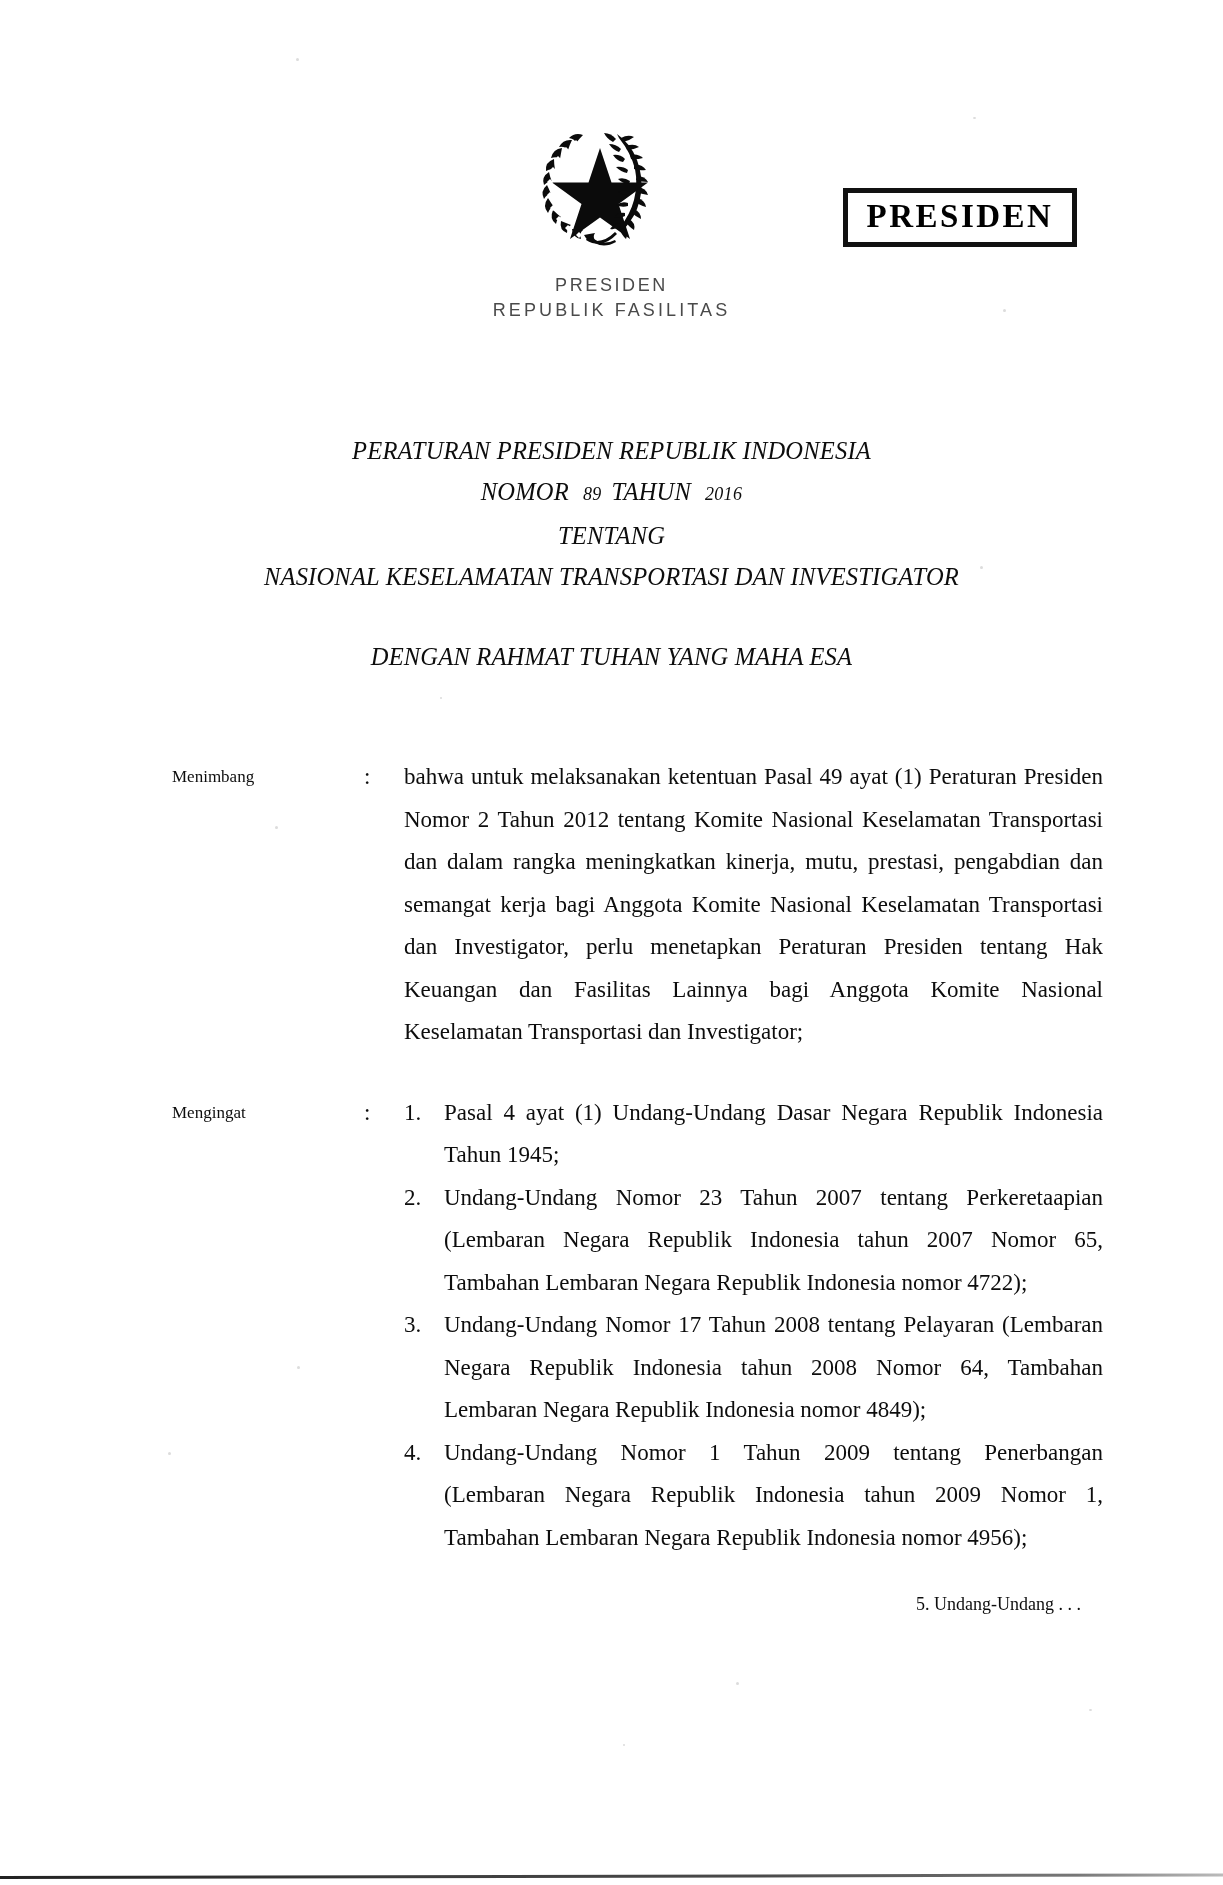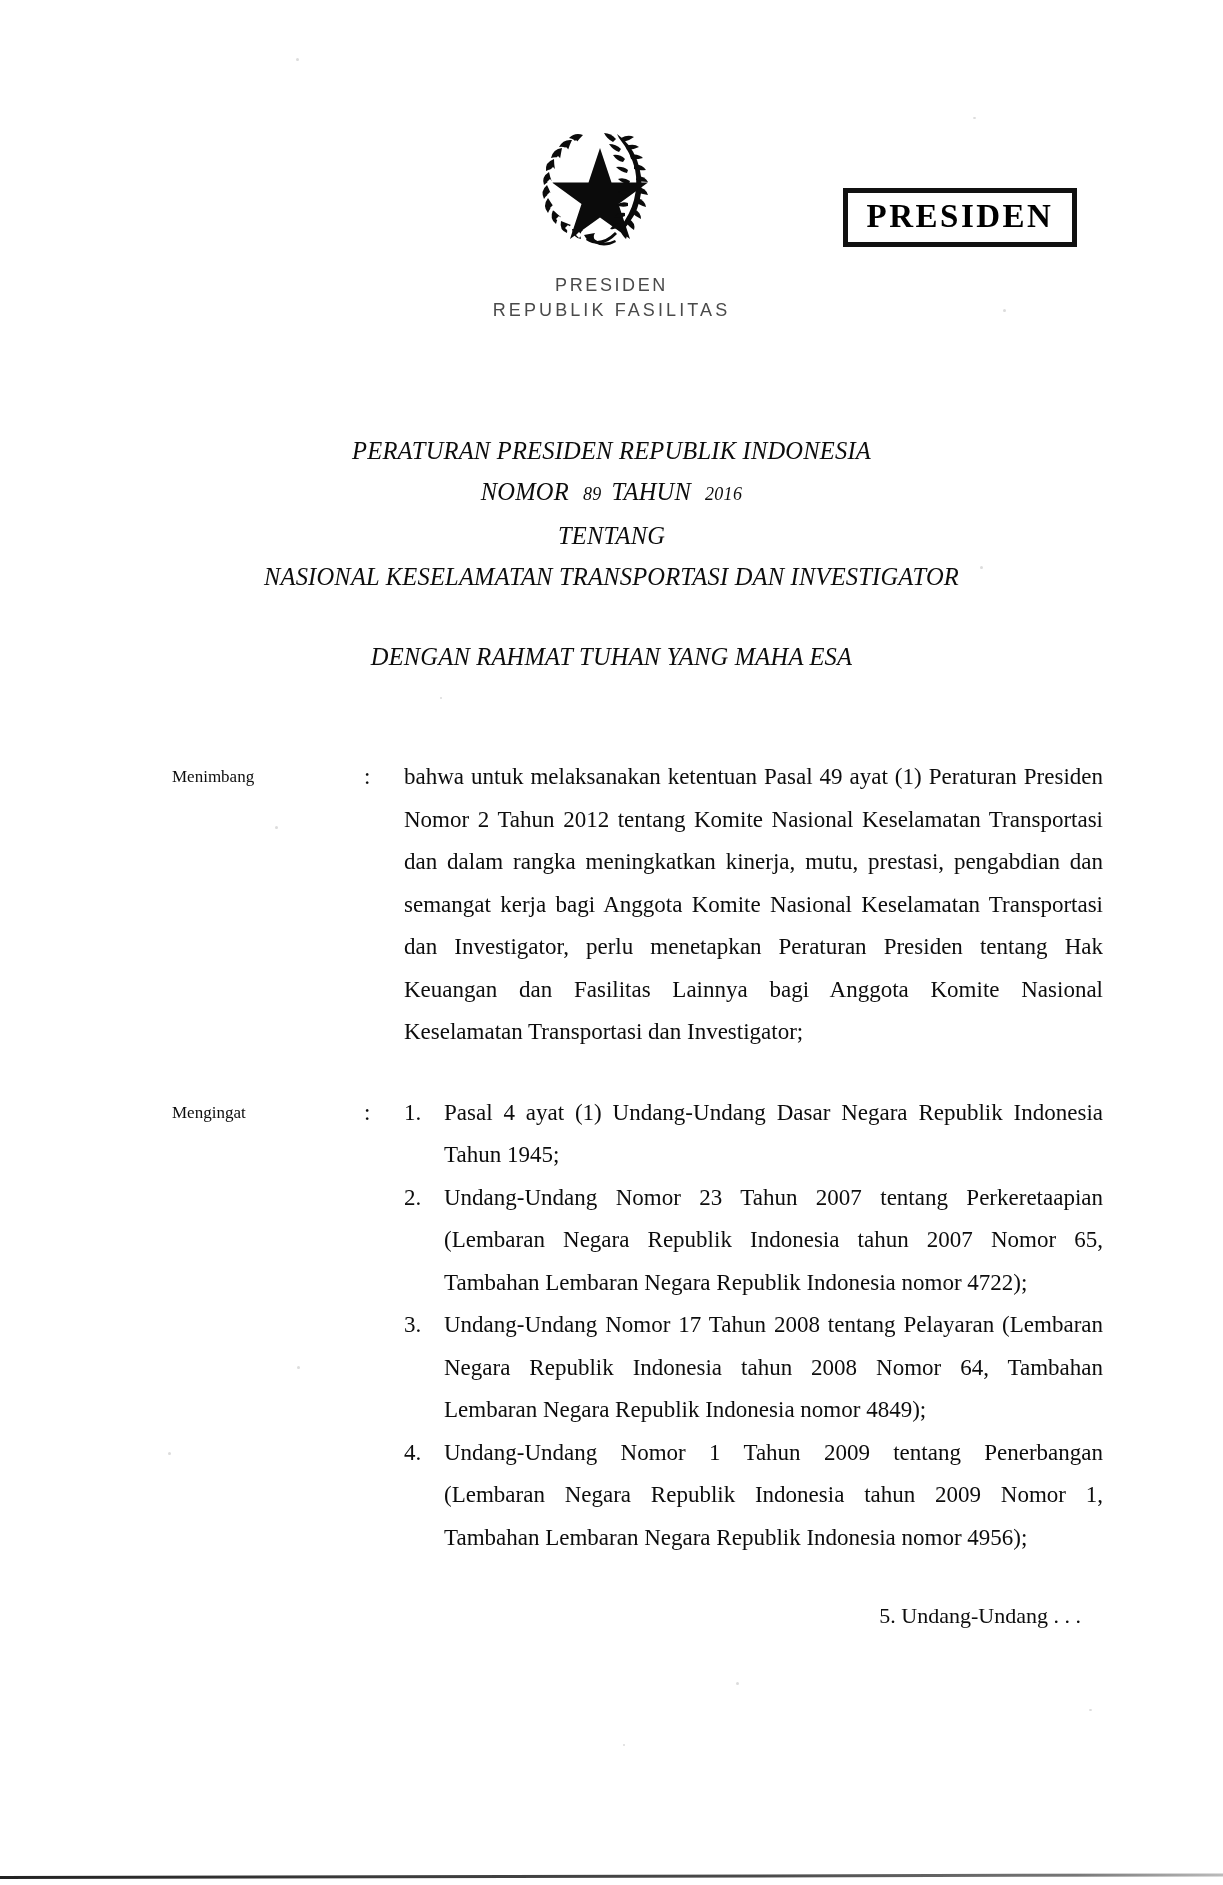--- a/index.html
+++ b/index.html
@@ -179,24 +179,24 @@
   .numlist li .marker {
     position: absolute;
     left: 0;
     top: 0;
     width: 34px;
     text-align: left;
   }
   .spacer-mengingat { height: 38px; }
 
   .continuation {
-    margin-top: 36px;
+    margin-top: 24px;
     margin-right: 120px;
     text-align: right;
-    font-size: 22px;
+    font-size: 18px;
     line-height: 42.5px;
     padding-right: 22px;
   }
 </style>
 </head>
 <body>
 
 <div class="page">
 
   <div class="masthead">

